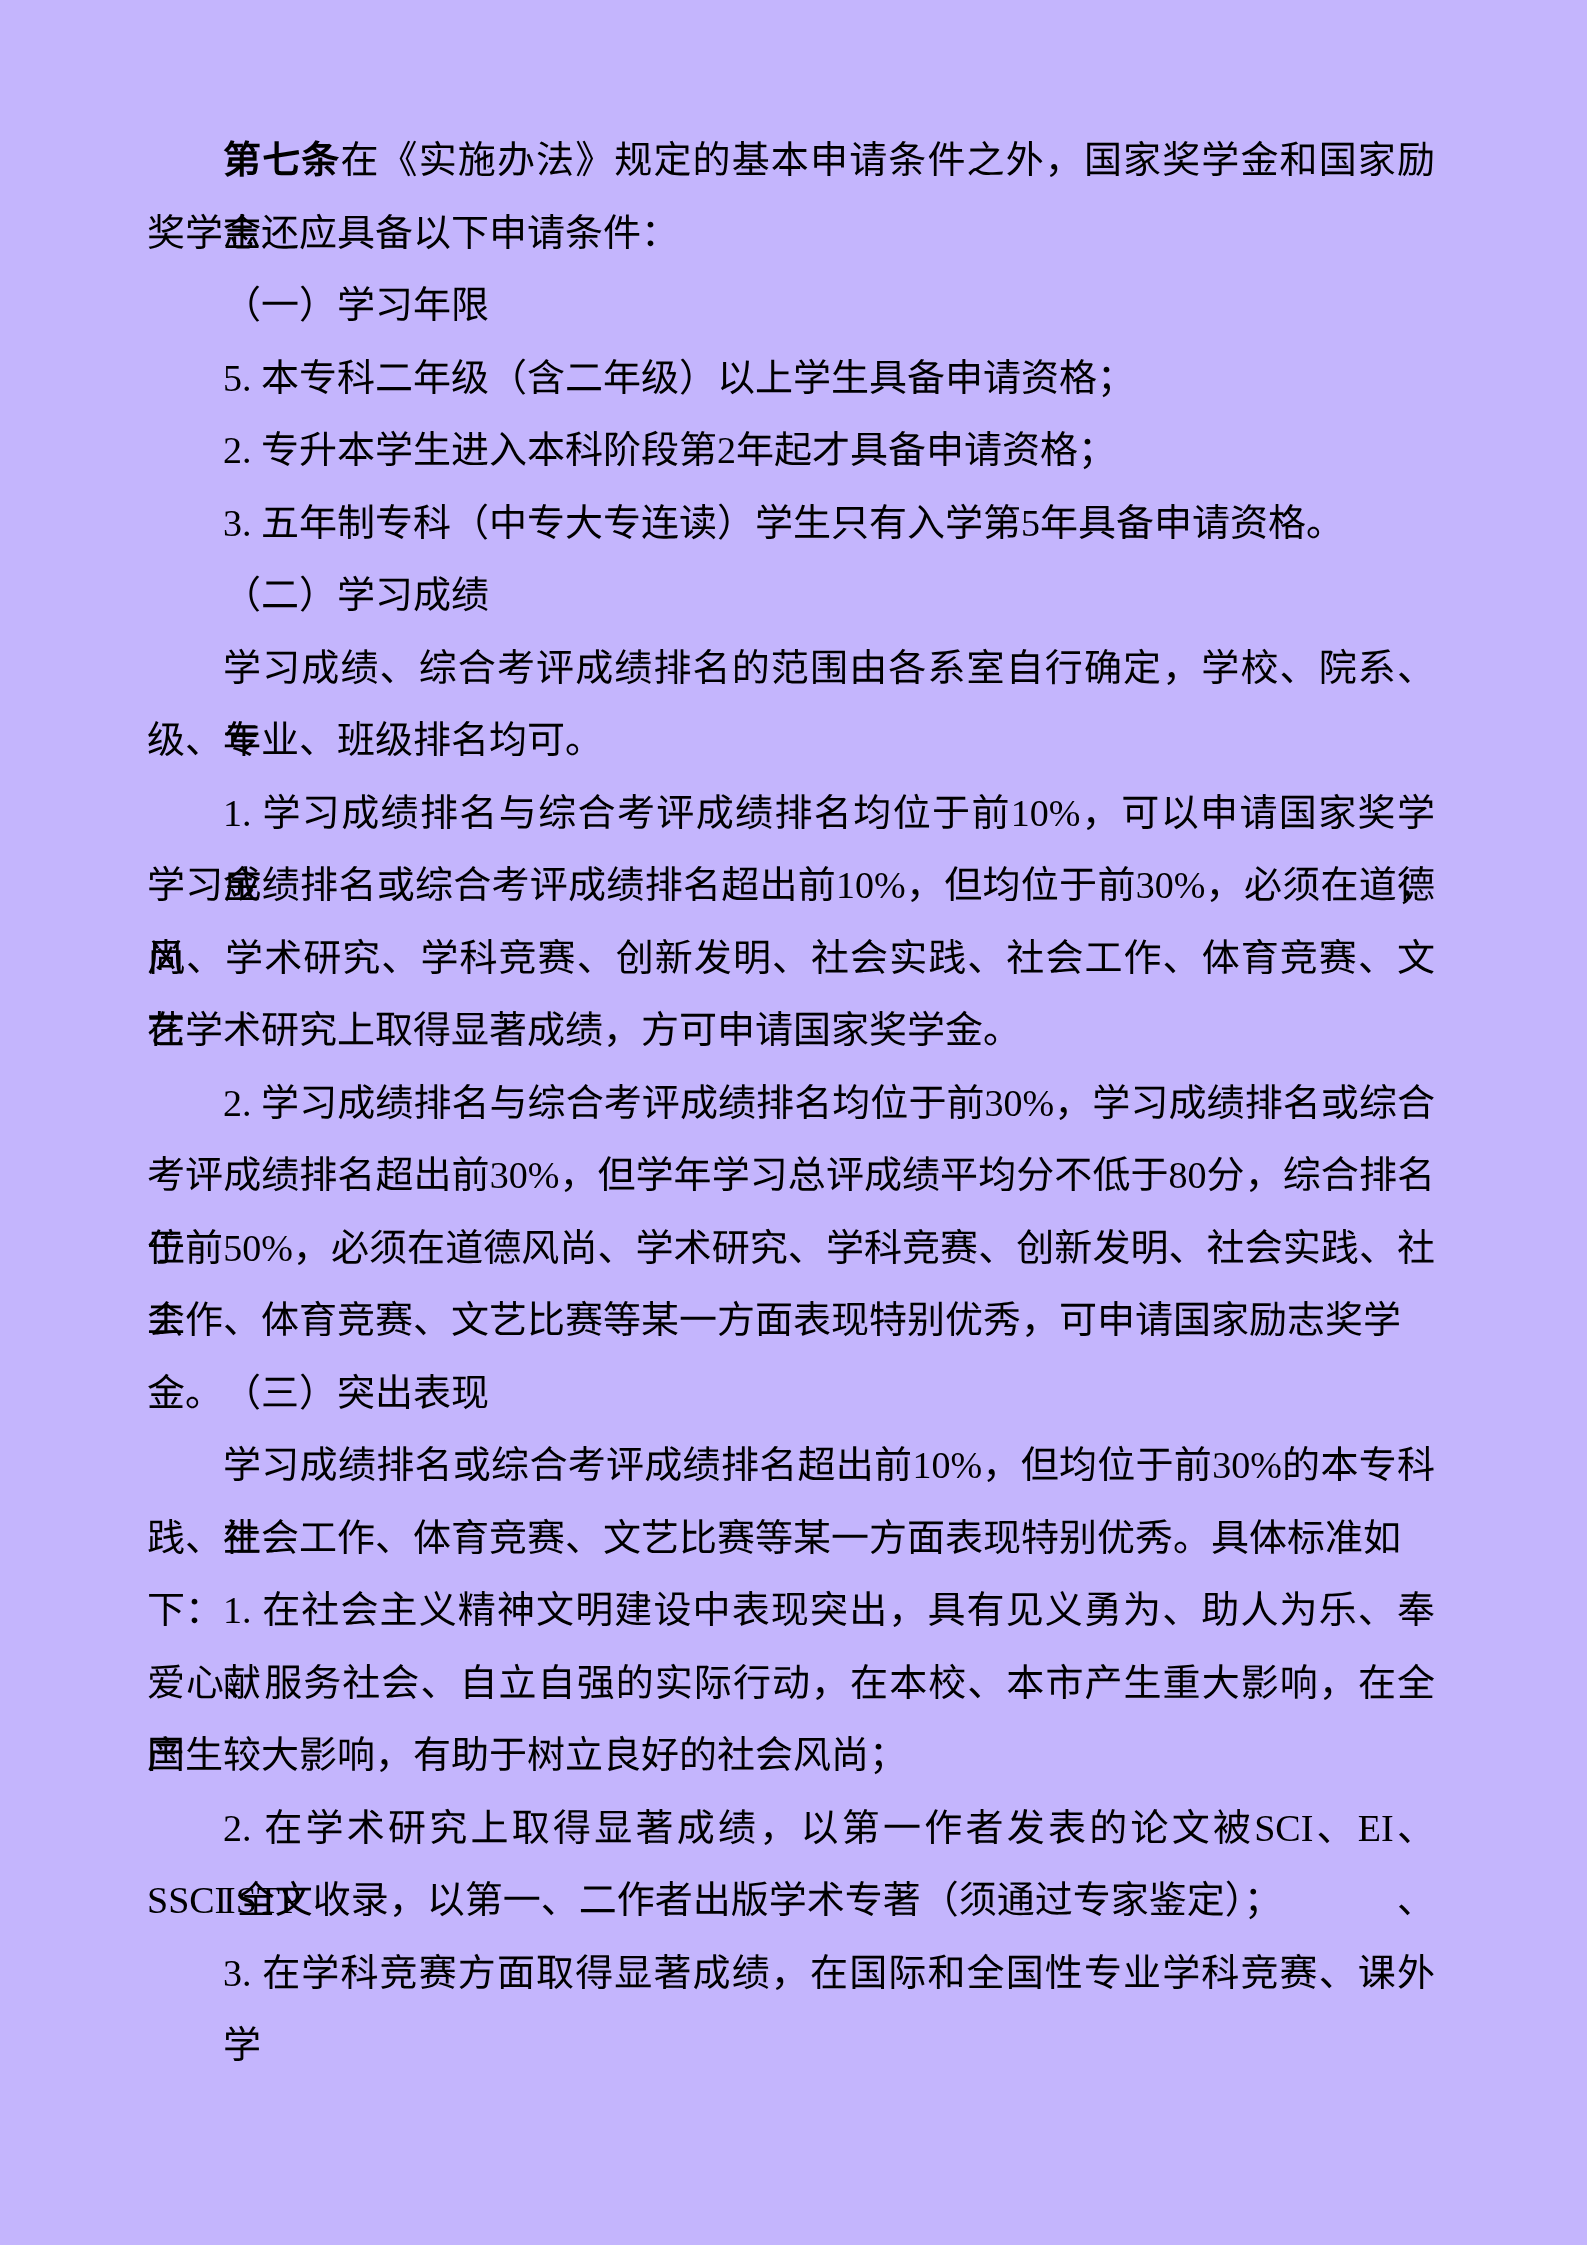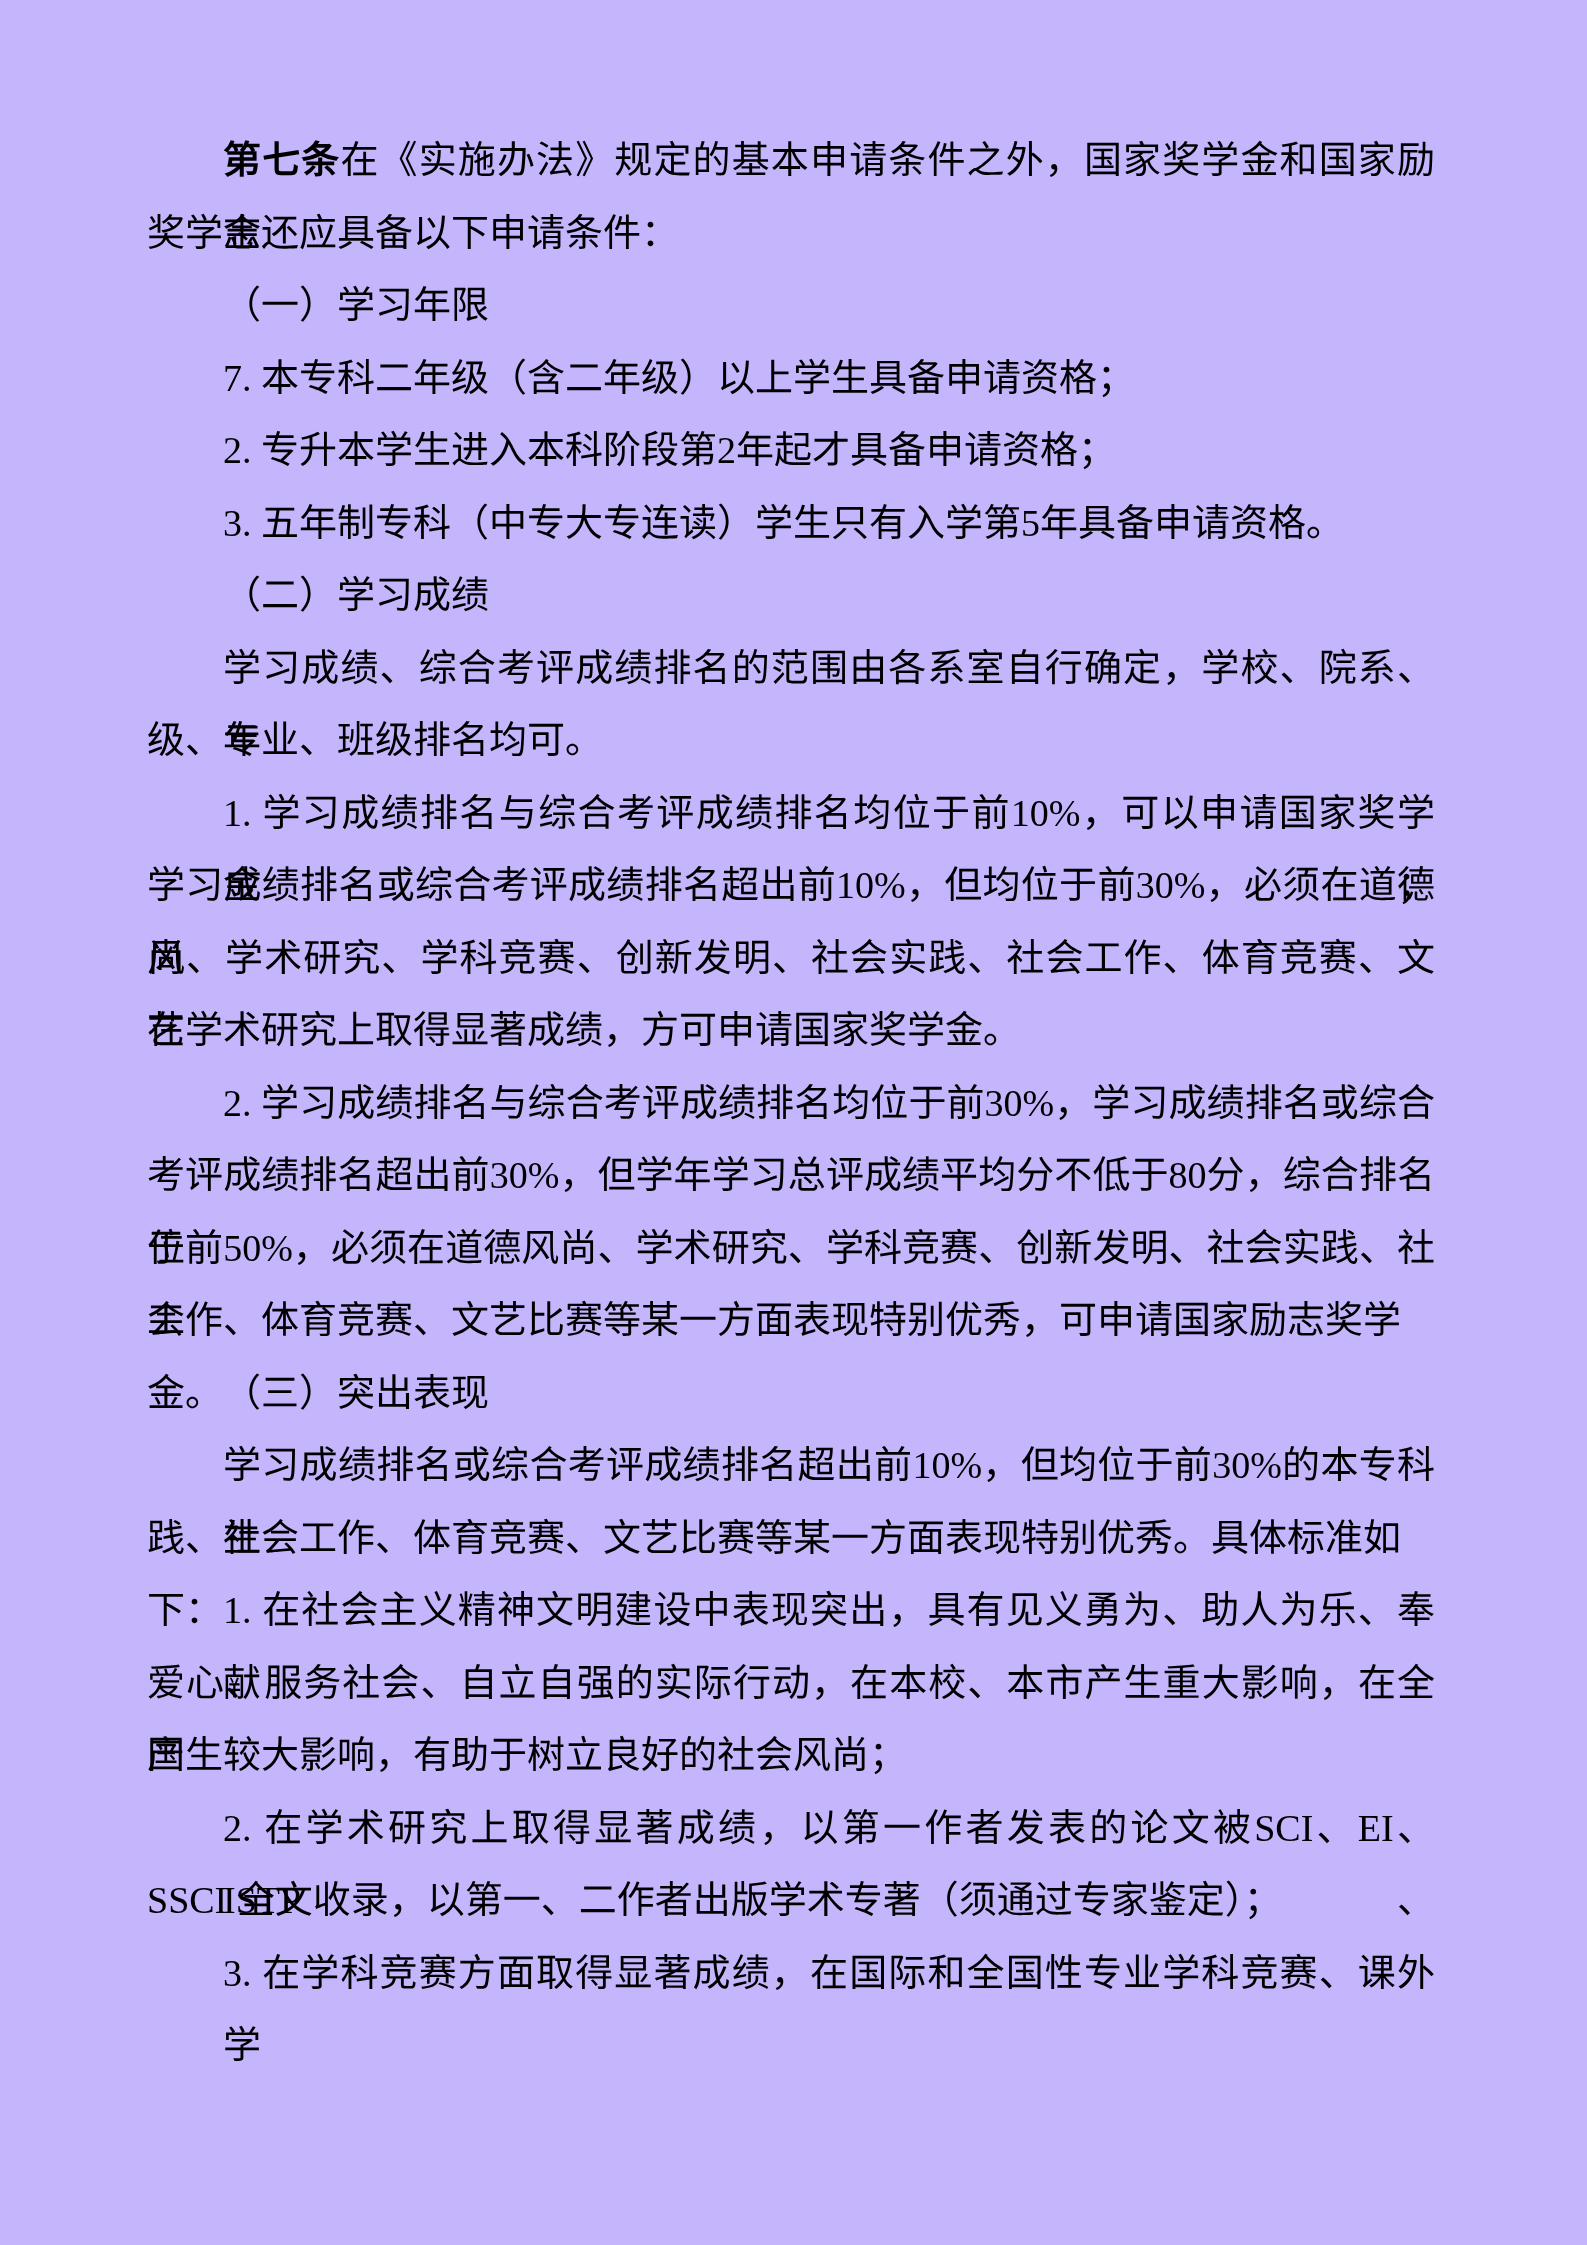--- a/index.html
+++ b/index.html
@@ -50,21 +50,21 @@
   .seg.bold { font-weight: bold; }
 </style>
 </head>
 <body>
 
 <div class="doc-page">
   <div class="doc-body">
       <div class="text-line indent justify"><span class="seg bold">第七条</span><span class="seg">在《实施办法》规定的基本申请条件之外，国家奖学金和国家励志</span></div>
       <div class="text-line"><span class="seg">奖学金还应具备以下申请条件：</span></div>
       <div class="text-line indent"><span class="seg">（一）学习年限</span></div>
-      <div class="text-line indent"><span class="seg">7. 本专科二年级（含二年级）以上学生具备申请资格；</span></div>
+      <div class="text-line indent"><span class="seg">5. 本专科二年级（含二年级）以上学生具备申请资格；</span></div>
       <div class="text-line indent"><span class="seg">2. 专升本学生进入本科阶段第2年起才具备申请资格；</span></div>
       <div class="text-line indent"><span class="seg">3. 五年制专科（中专大专连读）学生只有入学第5年具备申请资格。</span></div>
       <div class="text-line indent"><span class="seg">（二）学习成绩</span></div>
       <div class="text-line indent justify"><span class="seg">学习成绩、综合考评成绩排名的范围由各系室自行确定，学校、院系、年</span></div>
       <div class="text-line"><span class="seg">级、专业、班级排名均可。</span></div>
       <div class="text-line indent justify"><span class="seg">1. 学习成绩排名与综合考评成绩排名均位于前10%，可以申请国家奖学金；</span></div>
       <div class="text-line justify"><span class="seg">学习成绩排名或综合考评成绩排名超出前10%，但均位于前30%，必须在道德风</span></div>
       <div class="text-line justify"><span class="seg">尚、学术研究、学科竞赛、创新发明、社会实践、社会工作、体育竞赛、文艺</span></div>
       <div class="text-line"><span class="seg">在学术研究上取得显著成绩，方可申请国家奖学金。</span></div>
       <div class="text-line indent justify"><span class="seg">2. 学习成绩排名与综合考评成绩排名均位于前30%，学习成绩排名或综合</span></div>

